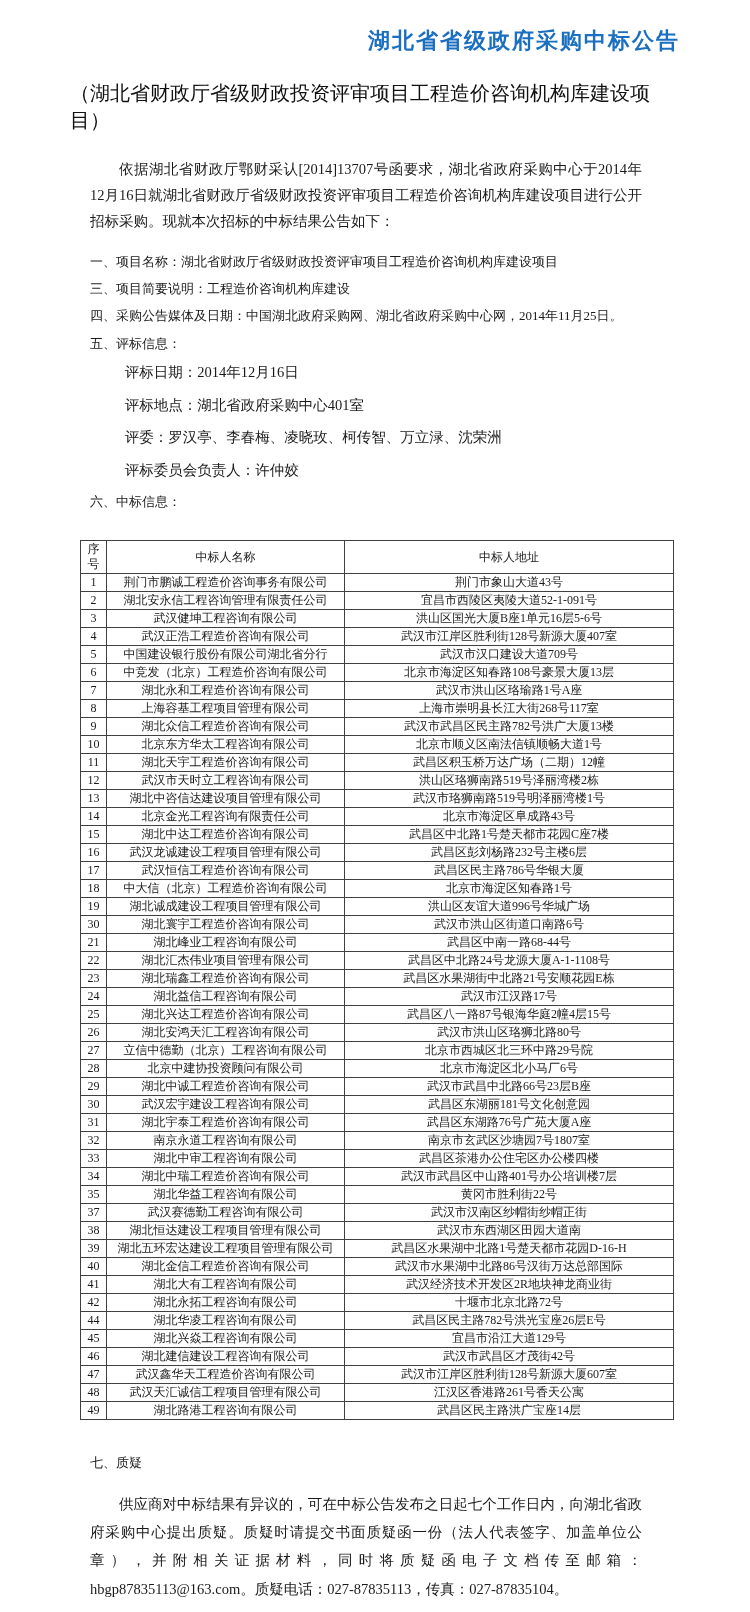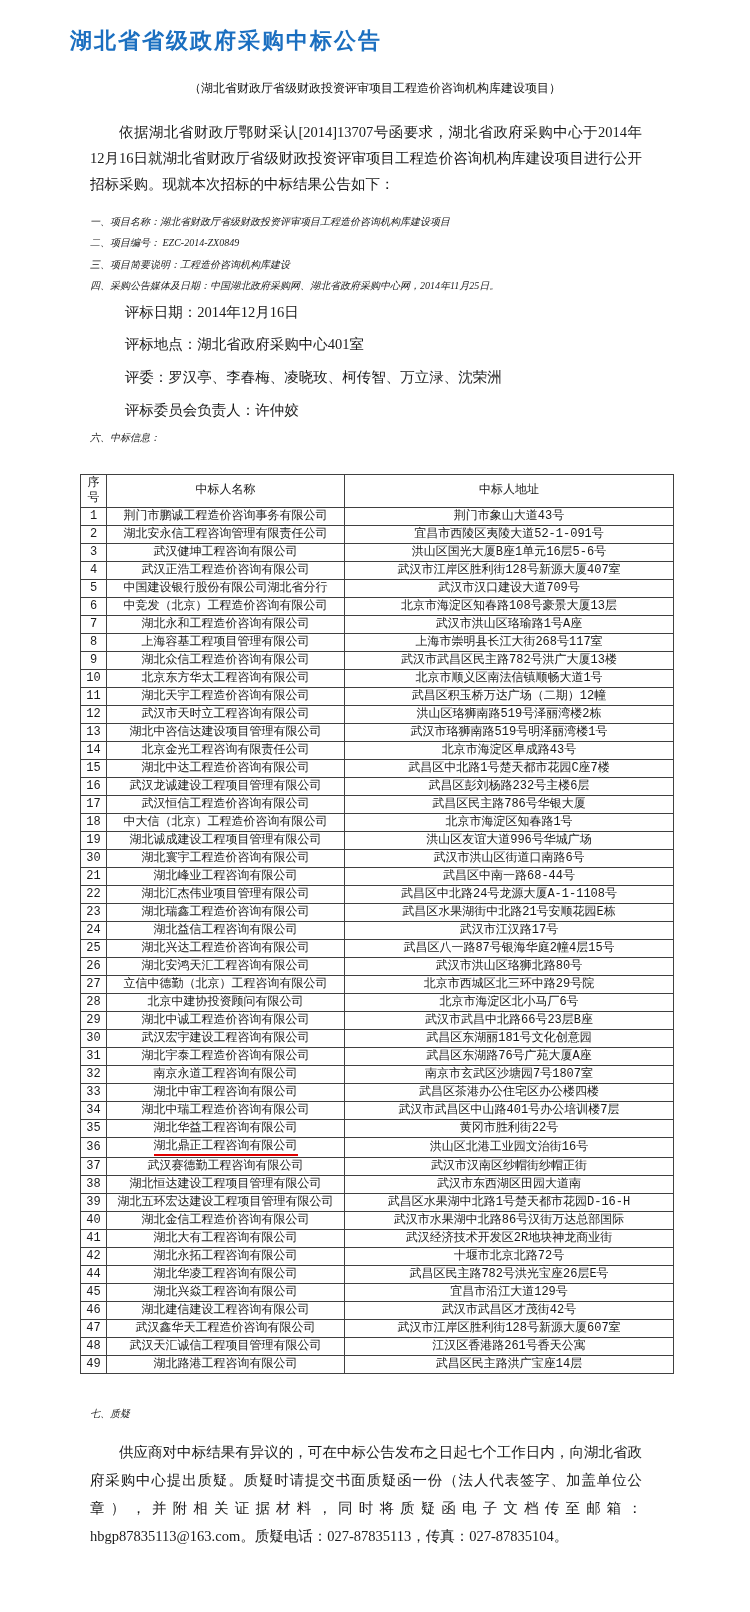--- a/index.html
+++ b/index.html
@@ -5,61 +5,59 @@
   html,body{margin:0;padding:0;background:#ffffff;}
   body{
     width:750px;
     font-family:"Liberation Serif","DejaVu Serif","DejaVu Sans",serif;
     color:#1a1a1a;
     -webkit-font-smoothing:antialiased;
   }
   .page{padding:16px 0 60px 0;}
 
   .doc-title{
-    text-align:left;
+    text-align:right;
     font-family:"Liberation Sans","DejaVu Sans",sans-serif;
     font-weight:bold;
     font-size:22px;
     letter-spacing:2px;
     color:#1b6fc0;
     margin:10px 70px 0 70px;
   }
   .doc-subtitle{
-    text-align:center;
-    font-size:12px;
+    text-align:left;
+    font-size:20px;
     margin:24px 70px 0 70px;
     color:#111;
   }
   .body-text{margin:0 108px 0 90px;}
   .intro{
     text-indent:2em;
     line-height:1.8;
     font-size:14.5px;
     margin-top:22px;
     text-align:justify;
   }
   .list-item{
     line-height:1.95;
-    font-size:10px;
+    font-size:13px;
     margin-top:2px;
-    font-style:italic;
   }
   .sub-item{
     line-height:2.25;
     font-size:14.5px;
     margin-left:2.4em;
   }
 
   table.winners{
     border-collapse:collapse;
     margin:26px 0 0 80px;
     width:593px;
     font-size:12px;
     table-layout:fixed;
-    font-family:Liberation Mono, monospace;
   }
   table.winners th, table.winners td{
     border:1px solid #404040;
     text-align:center;
     vertical-align:middle;
     padding:1px 3px;
     font-weight:normal;
     line-height:1.25;
     overflow:hidden;
     white-space:nowrap;
@@ -89,23 +87,23 @@
 
 <div class="page">
 
   <div class="doc-title">湖北省省级政府采购中标公告</div>
   <div class="doc-subtitle">（湖北省财政厅省级财政投资评审项目工程造价咨询机构库建设项目）</div>
 
   <div class="body-text">
     <p class="intro">依据湖北省财政厅鄂财采认[2014]13707号函要求，湖北省政府采购中心于2014年12月16日就湖北省财政厅省级财政投资评审项目工程造价咨询机构库建设项目进行公开招标采购。现就本次招标的中标结果公告如下：</p>
 
     <div class="list-item">一、项目名称：湖北省财政厅省级财政投资评审项目工程造价咨询机构库建设项目</div>
-    <div class="list-item">二、项目编号：  EZC-2014-ZX0849</div>
     <div class="list-item">三、项目简要说明：工程造价咨询机构库建设</div>
     <div class="list-item">四、采购公告媒体及日期：中国湖北政府采购网、湖北省政府采购中心网，2014年11月25日。</div>
+    <div class="list-item">五、评标信息：</div>
     <div class="sub-item">评标日期：2014年12月16日</div>
     <div class="sub-item">评标地点：湖北省政府采购中心401室</div>
     <div class="sub-item">评委：罗汉亭、李春梅、凌晓玫、柯传智、万立渌、沈荣洲</div>
     <div class="sub-item">评标委员会负责人：许仲姣</div>
     <div class="list-item">六、中标信息：</div>
   </div>
 
   <table class="winners">
     <colgroup>
         <col class="c-no">
@@ -289,25 +287,20 @@
           <td class="seq">34</td>
           <td>湖北中瑞工程造价咨询有限公司</td>
           <td>武汉市武昌区中山路401号办公培训楼7层</td>
         </tr>
         <tr>
           <td class="seq">35</td>
           <td>湖北华益工程咨询有限公司</td>
           <td>黄冈市胜利街22号</td>
         </tr>
         <tr>
-          <td class="seq">36</td>
-          <td><span class="uline">湖北鼎正工程咨询有限公司</span></td>
-          <td>洪山区北港工业园文治街16号</td>
-        </tr>
-        <tr>
           <td class="seq">37</td>
           <td>武汉赛德勤工程咨询有限公司</td>
           <td>武汉市汉南区纱帽街纱帽正街</td>
         </tr>
         <tr>
           <td class="seq">38</td>
           <td>湖北恒达建设工程项目管理有限公司</td>
           <td>武汉市东西湖区田园大道南</td>
         </tr>
         <tr>

